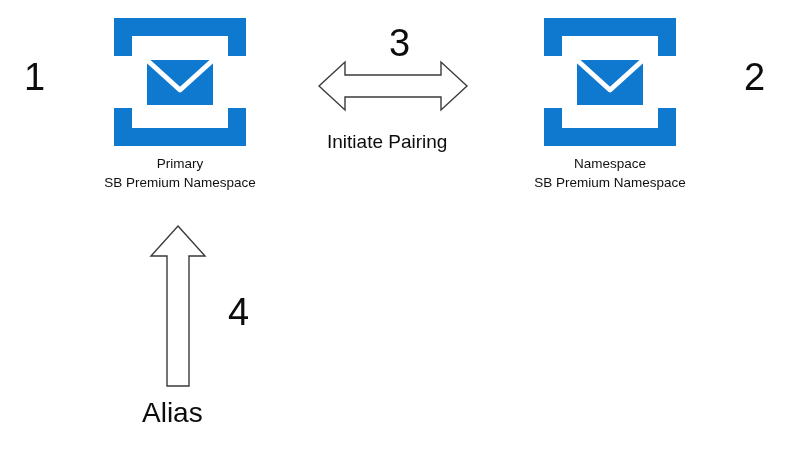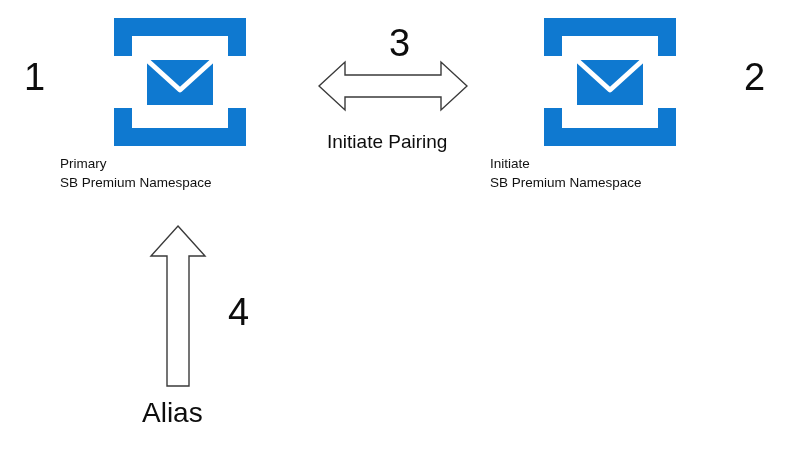--- a/index.html
+++ b/index.html
@@ -32,21 +32,21 @@
   }
   #step-1 { left: 24px;  top: 58px; }
   #step-2 { left: 744px; top: 58px; }
   #step-3 { left: 389px; top: 24px; }
   #step-4 { left: 228px; top: 293px; }
 
   
   .namespace-node {
     position: absolute;
     width: 240px;
-    text-align: left;
+    text-align: center;
   }
   #node-primary   { left: 60px;  top: 18px; }
   #node-secondary { left: 490px; top: 18px; }
 
   .ns-icon {
     display: block;
     margin: 0 auto;
   }
 
   .ns-caption {
@@ -128,21 +128,21 @@
       <path d="M0,0 H132 V18 H0 Z" fill="#0F79D0"></path>
       <path d="M0,18 H18 V38 H0 Z" fill="#0F79D0"></path>
       <path d="M114,18 H132 V38 H114 Z" fill="#0F79D0"></path>
       <path d="M0,110 H132 V128 H0 Z" fill="#0F79D0"></path>
       <path d="M0,90 H18 V110 H0 Z" fill="#0F79D0"></path>
       <path d="M114,90 H132 V110 H114 Z" fill="#0F79D0"></path>
       <rect x="33" y="42" width="66" height="45" fill="#0F79D0"></rect>
       <path d="M34,43 L66,72 L98,43" fill="none" stroke="#FFFFFF" stroke-width="5" stroke-linejoin="round" stroke-linecap="round"></path>
     </svg>
     <div class="ns-caption">
-      <span class="ns-name">Initiate</span>
+      <span class="ns-name">Namespace</span>
       <span class="ns-type">SB Premium Namespace</span>
     </div>
   </div>
 
   <svg class="arrow-svg" id="pairing-arrow" width="150" height="52" viewBox="0 0 150 52">
     <path d="M1,26 L27,2 L27,15 L123,15 L123,2 L149,26 L123,50 L123,37 L27,37 L27,50 Z" fill="#FFFFFF" stroke="#3A3A3A" stroke-width="1.4" stroke-linejoin="miter"></path>
   </svg>
 
   <div class="arrow-caption" id="pairing-label">Initiate Pairing</div>
 

